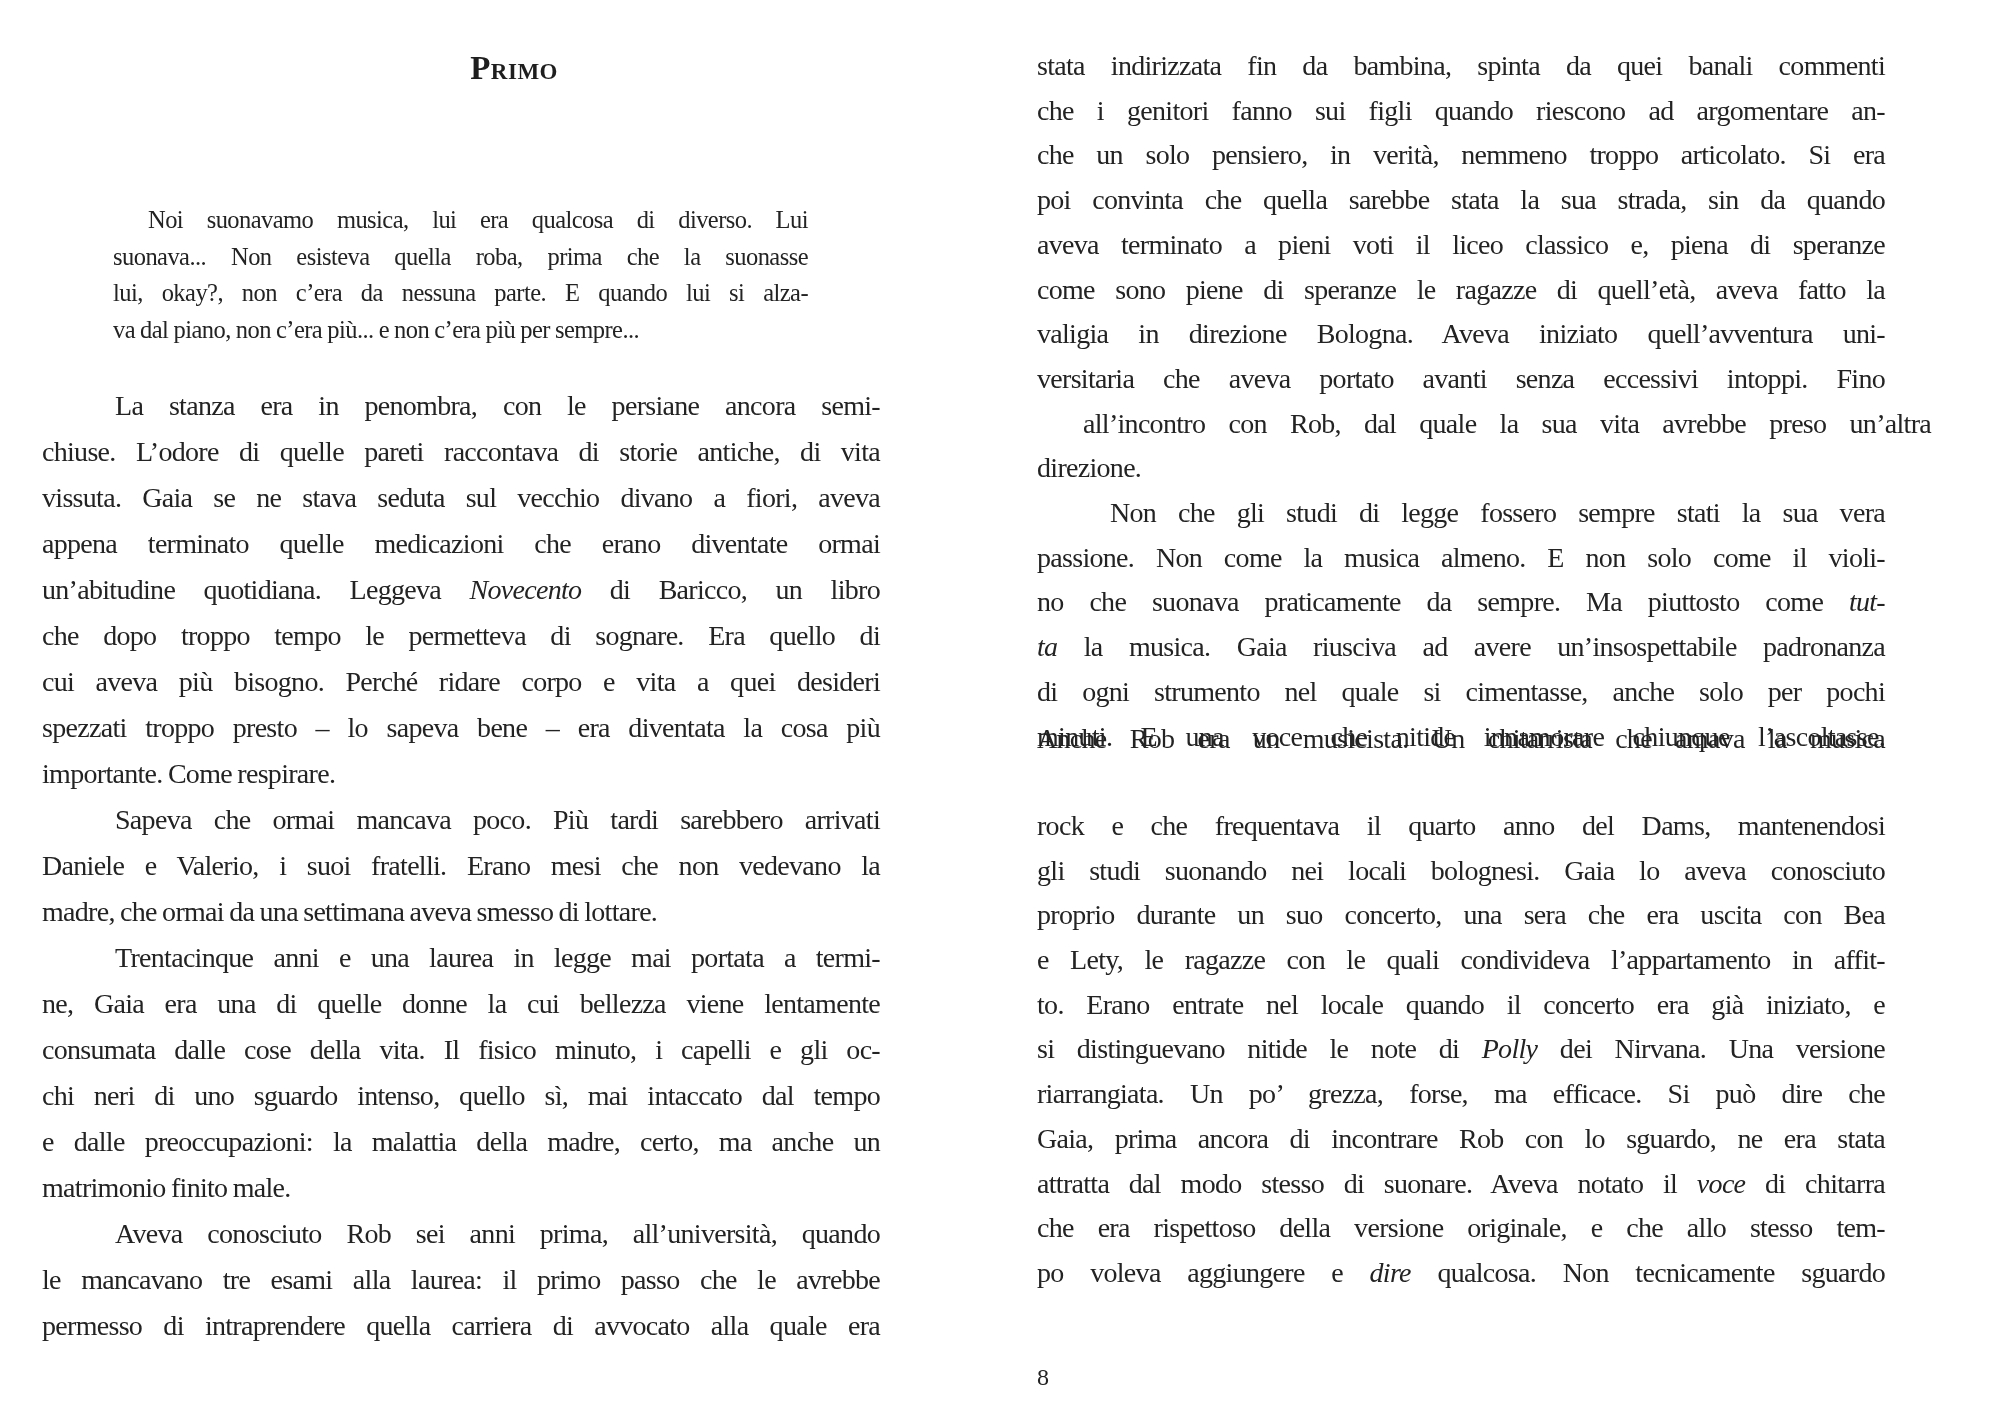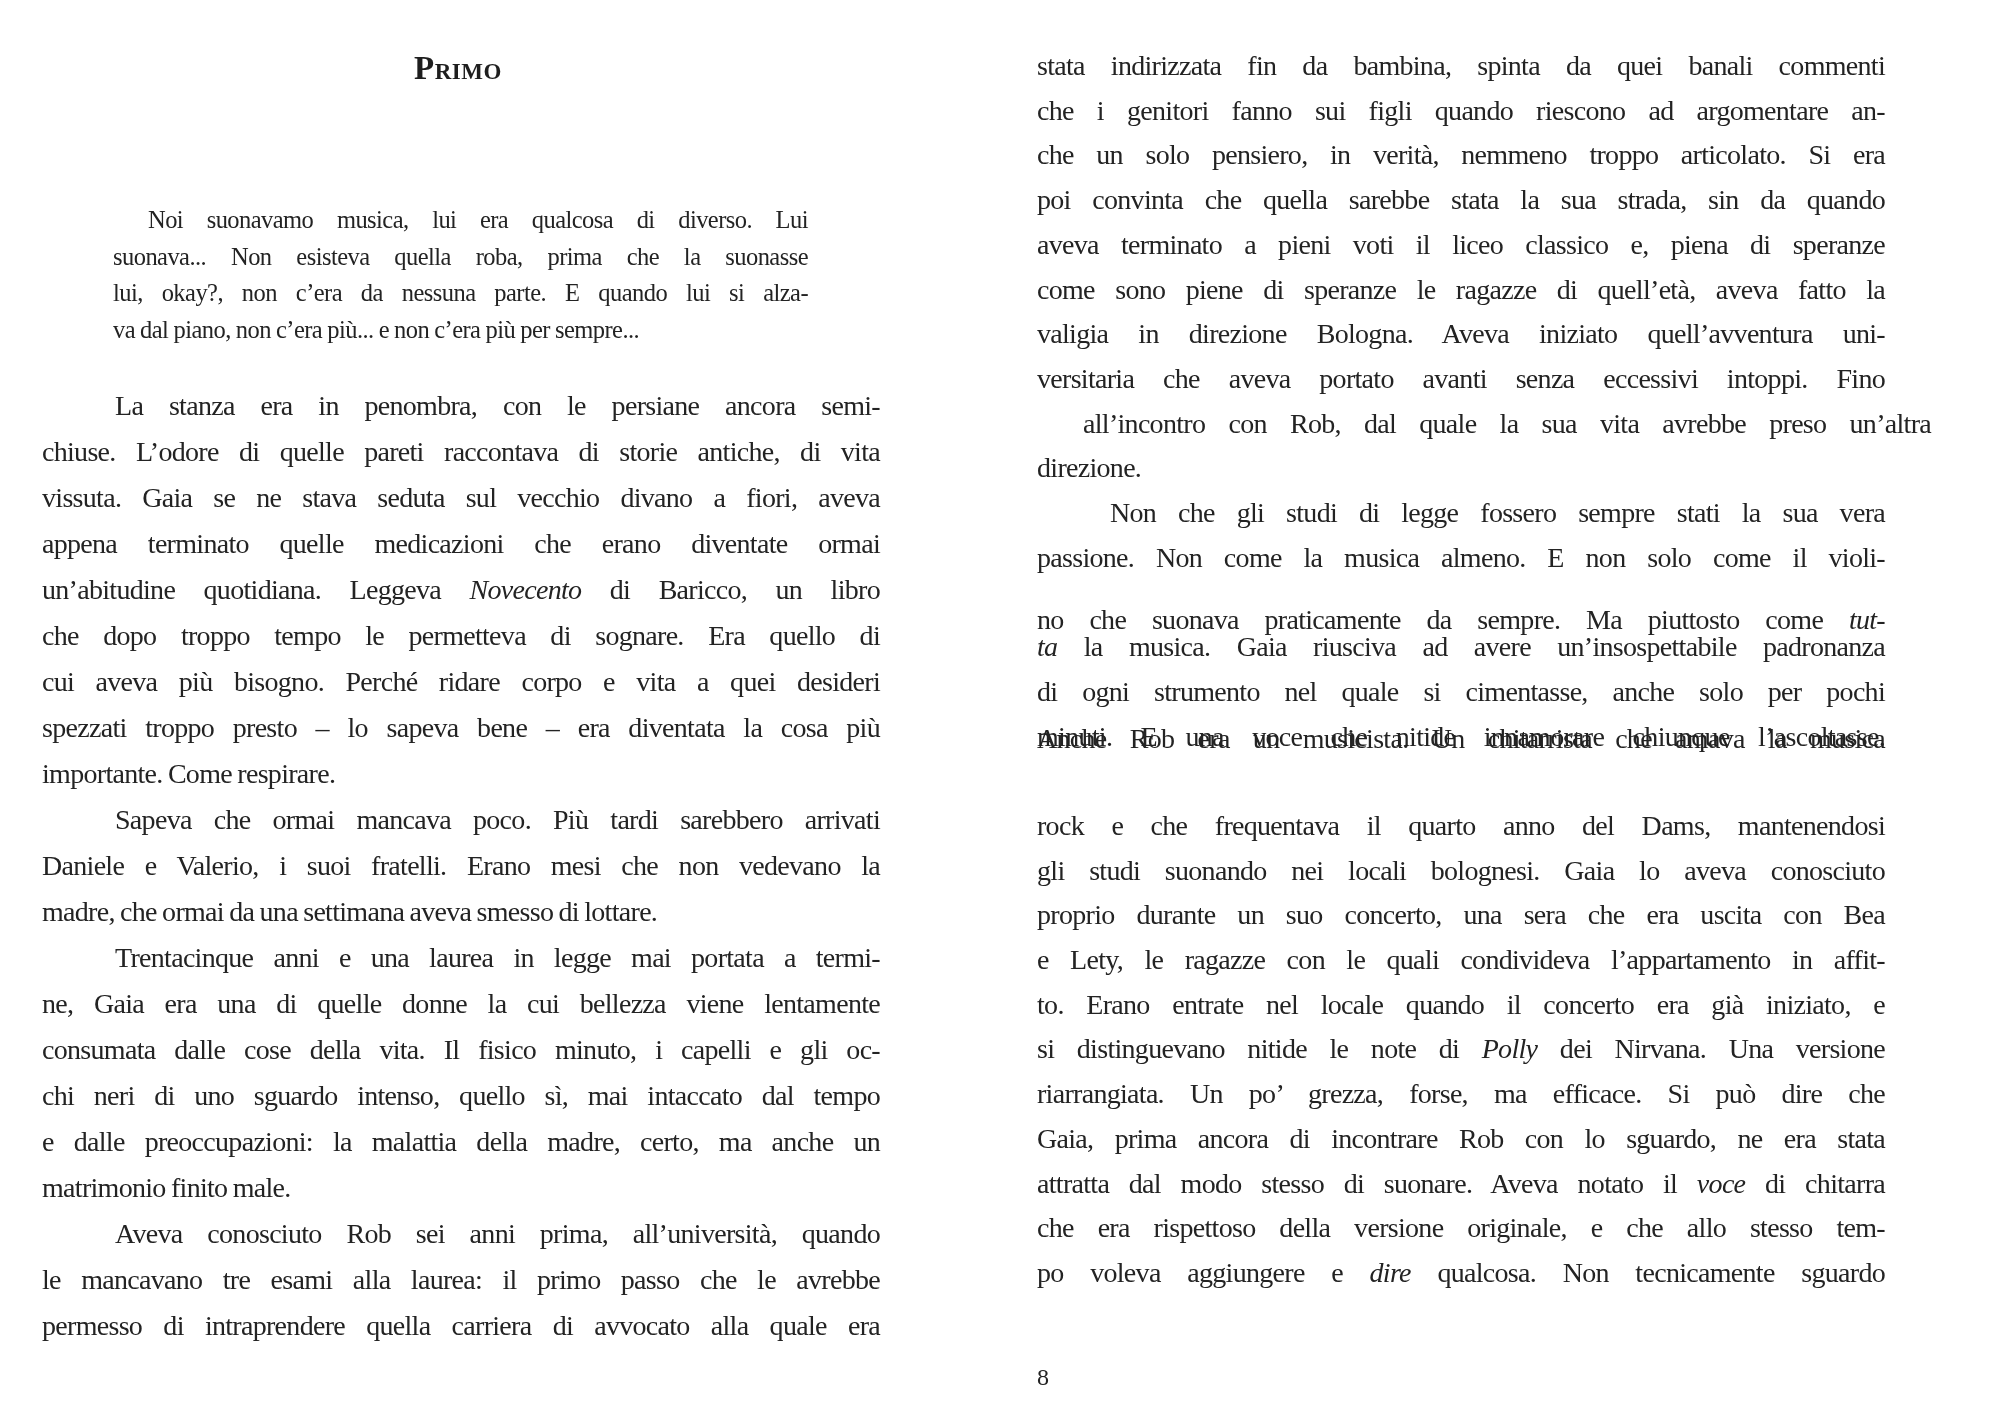--- a/index.html
+++ b/index.html
@@ -18,21 +18,21 @@
   .spread { position: absolute; left: 0; top: 0; width: 2000px; height: 1425px; }
   .page { position: absolute; top: 0; height: 1425px; }
   .page-left { left: 0; width: 1000px; }
   .page-right { left: 1000px; width: 1000px; }
 
   .chapter-title {
     position: absolute;
     left: 358px;
     top: 50px;
     width: 200px;
-    text-align: center;
+    text-align: right;
     font-weight: bold;
     font-size: 33px;
     font-variant: small-caps;
     letter-spacing: 0.5px;
     color: #1e1e1e;
     line-height: 36px;
   }
 
   .line {
     position: absolute;
@@ -131,21 +131,21 @@
         <div class="line" style="top: 138.4px;"><span>che un solo pensiero, in verità, nemmeno troppo articolato. Si era</span></div>
         <div class="line" style="top: 183.1px;"><span>poi convinta che quella sarebbe stata la sua strada, sin da quando</span></div>
         <div class="line" style="top: 227.8px;"><span>aveva terminato a pieni voti il liceo classico e, piena di speranze</span></div>
         <div class="line" style="top: 272.5px;"><span>come sono piene di speranze le ragazze di quell’età, aveva fatto la</span></div>
         <div class="line" style="top: 317.2px;"><span>valigia in direzione Bologna. Aveva iniziato quell’avventura uni-</span></div>
         <div class="line" style="top: 361.9px;"><span>versitaria che aveva portato avanti senza eccessivi intoppi. Fino</span></div>
         <div class="line" style="top: 406.6px; margin-left: 46px;"><span>all’incontro con Rob, dal quale la sua vita avrebbe preso un’altra</span></div>
         <div class="line last" style="top: 451.3px;"><span>direzione.</span></div>
         <div class="line indent" style="top: 496px;"><span>Non che gli studi di legge fossero sempre stati la sua vera</span></div>
         <div class="line" style="top: 540.7px;"><span>passione. Non come la musica almeno. E non solo come il violi-</span></div>
-        <div class="line" style="top: 585.4px; margin-top: 18px;"><span>no che suonava praticamente da sempre. Ma piuttosto come </span><i>tut-</i></div>
+        <div class="line" style="top: 585.4px;"><span>no che suonava praticamente da sempre. Ma piuttosto come </span><i>tut-</i></div>
         <div class="line" style="top: 630.1px;"><i>ta</i><span> la musica. Gaia riusciva ad avere un’insospettabile padronanza</span></div>
         <div class="line" style="top: 674.8px;"><span>di ogni strumento nel quale si cimentasse, anche solo per pochi</span></div>
         <div class="line" style="top: 719.5px;"><span>minuti. E una voce che nitide innamorare chiunque l’ascoltasse.</span></div>
         <div class="line" style="top: 722px;"><span>Anche Rob era un musicista. Un chitarrista che amava la musica</span></div>
         <div class="line" style="top: 808.9px;"><span>rock e che frequentava il quarto anno del Dams, mantenendosi</span></div>
         <div class="line" style="top: 853.6px;"><span>gli studi suonando nei locali bolognesi. Gaia lo aveva conosciuto</span></div>
         <div class="line" style="top: 898.3px;"><span>proprio durante un suo concerto, una sera che era uscita con Bea</span></div>
         <div class="line" style="top: 943px;"><span>e Lety, le ragazze con le quali condivideva l’appartamento in affit-</span></div>
         <div class="line" style="top: 987.7px;"><span>to. Erano entrate nel locale quando il concerto era già iniziato, e</span></div>
         <div class="line" style="top: 1032.4px;"><span>si distinguevano nitide le note di </span><i>Polly</i><span> dei Nirvana. Una versione</span></div>

